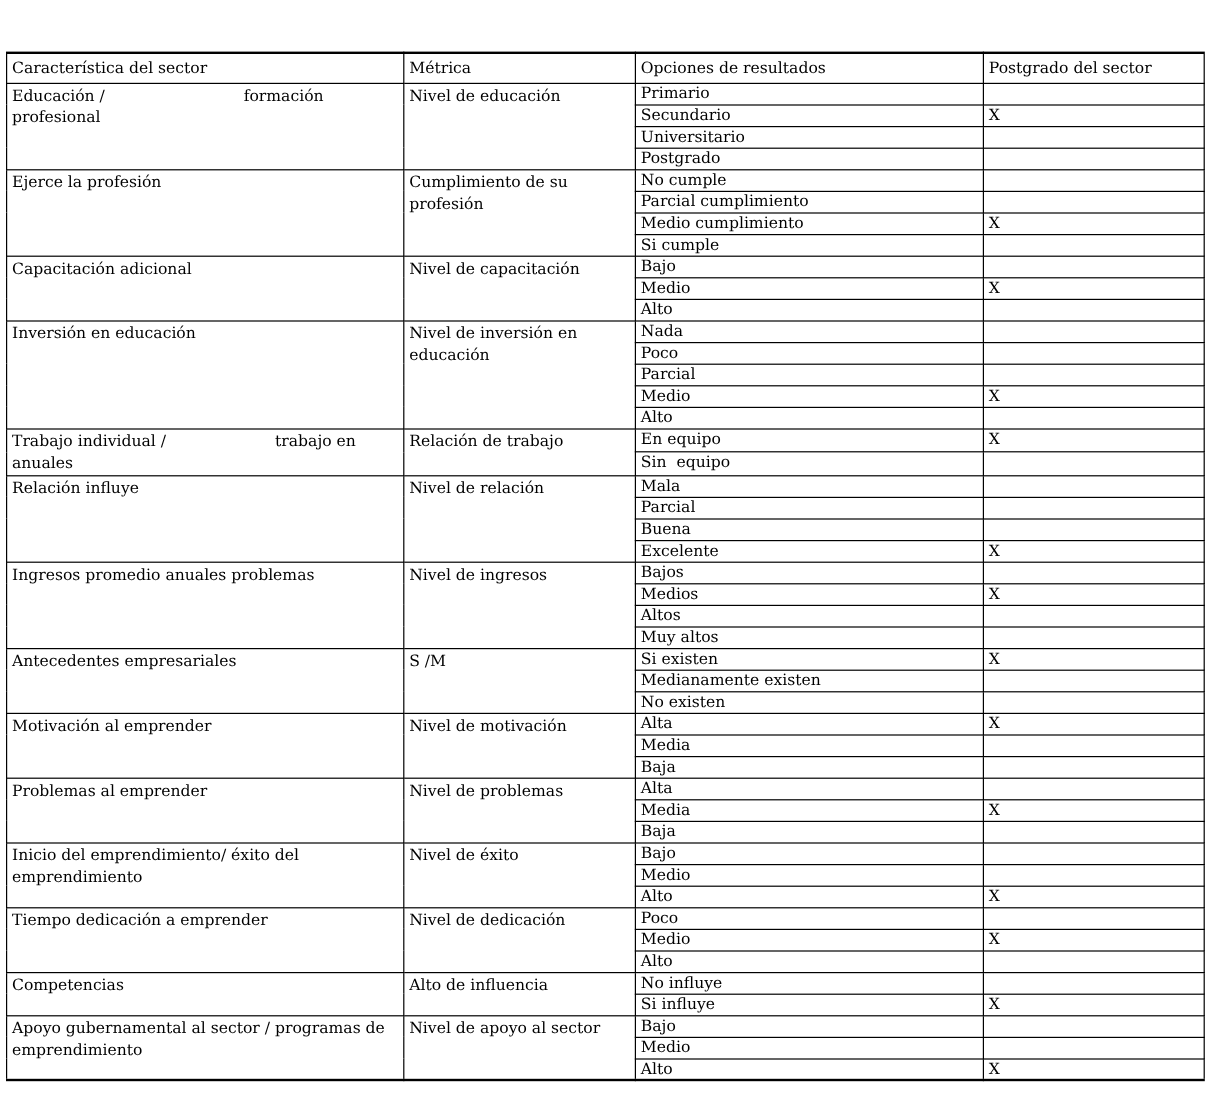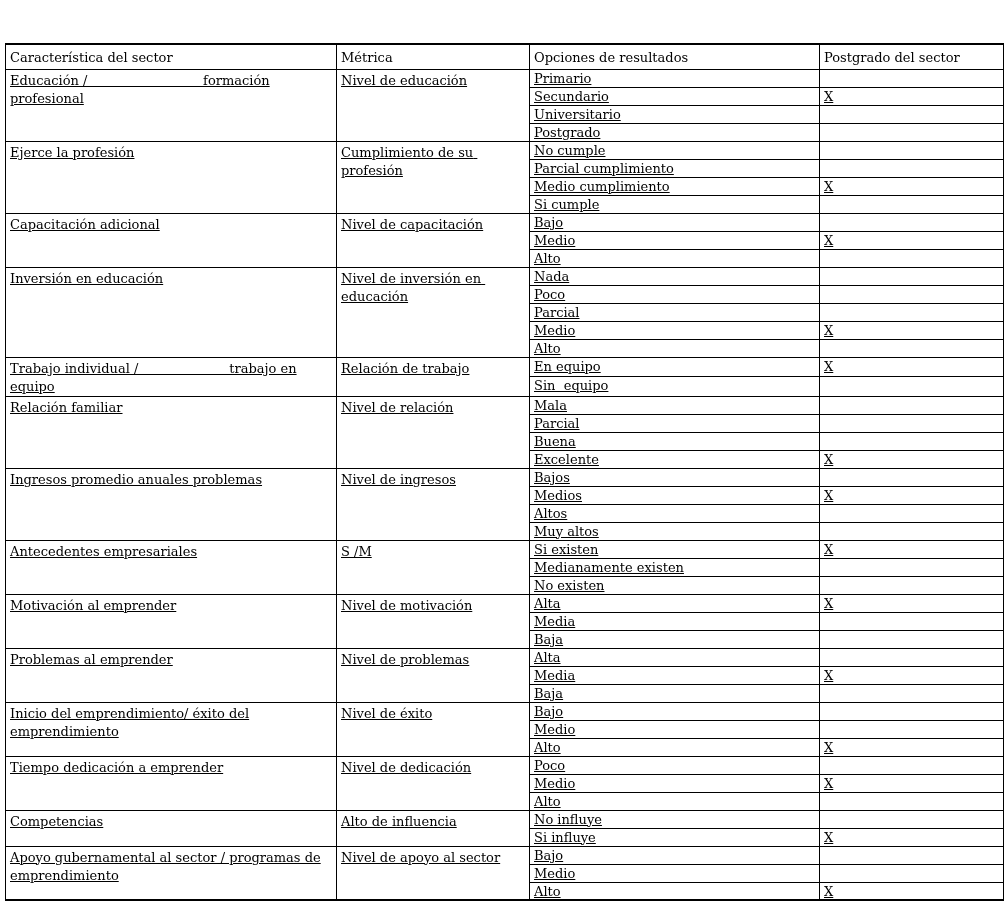--- a/index.html
+++ b/index.html
@@ -6,21 +6,21 @@
   body{width:1006px;height:915px;position:relative;overflow:hidden;
        font-family:"DejaVu Serif", serif;color:#000000;}
   .table-wrap{position:absolute;left:5px;top:43px;}
   table{border-collapse:collapse;table-layout:fixed;width:998px;
         border:1px solid #000;border-top:2px solid #000;border-bottom:2px solid #000;}
   col.c1{width:331px;} col.c2{width:193px;} col.c3{width:290px;} col.c4{width:184px;}
   th,td{border:1px solid #000;font-size:13px;font-weight:normal;text-align:left;
         vertical-align:top;padding:2px 4px 0 4px;overflow:hidden;}
   thead tr{height:25px;}
   th{line-height:17px;padding-top:4px;}
-  tr.option-row{height:18px;text-decoration:underline;}
+  tr.option-row{height:18px;}
   td.option-cell, td.resultado-cell{line-height:14px;padding-top:2px;white-space:pre-wrap;}
   td.group-cell{white-space:pre-wrap;line-height:18px;padding-top:2px;}
 </style>
 </head>
 <body>
 
 <div class="table-wrap">
   <table>
     <colgroup>
       <col class="c1">
@@ -105,31 +105,31 @@
         <tr class="option-row">
           <td class="option-cell">Medio</td>
           <td class="resultado-cell">X</td>
         </tr>
         <tr class="option-row">
           <td class="option-cell">Alto</td>
           <td class="resultado-cell"></td>
         </tr>
         <tr class="option-row">
           <td class="group-cell" rowspan="2">Trabajo individual /                      trabajo en
-equipo</td>
+anuales</td>
           <td class="group-cell" rowspan="2">Relación de trabajo</td>
           <td class="option-cell">En equipo</td>
           <td class="resultado-cell">X</td>
         </tr>
         <tr class="option-row">
           <td class="option-cell">Sin  equipo</td>
           <td class="resultado-cell"></td>
         </tr>
         <tr class="option-row">
-          <td class="group-cell" rowspan="4">Relación familiar</td>
+          <td class="group-cell" rowspan="4">Relación influye</td>
           <td class="group-cell" rowspan="4">Nivel de relación</td>
           <td class="option-cell">Mala</td>
           <td class="resultado-cell"></td>
         </tr>
         <tr class="option-row">
           <td class="option-cell">Parcial</td>
           <td class="resultado-cell"></td>
         </tr>
         <tr class="option-row">
           <td class="option-cell">Buena</td>

